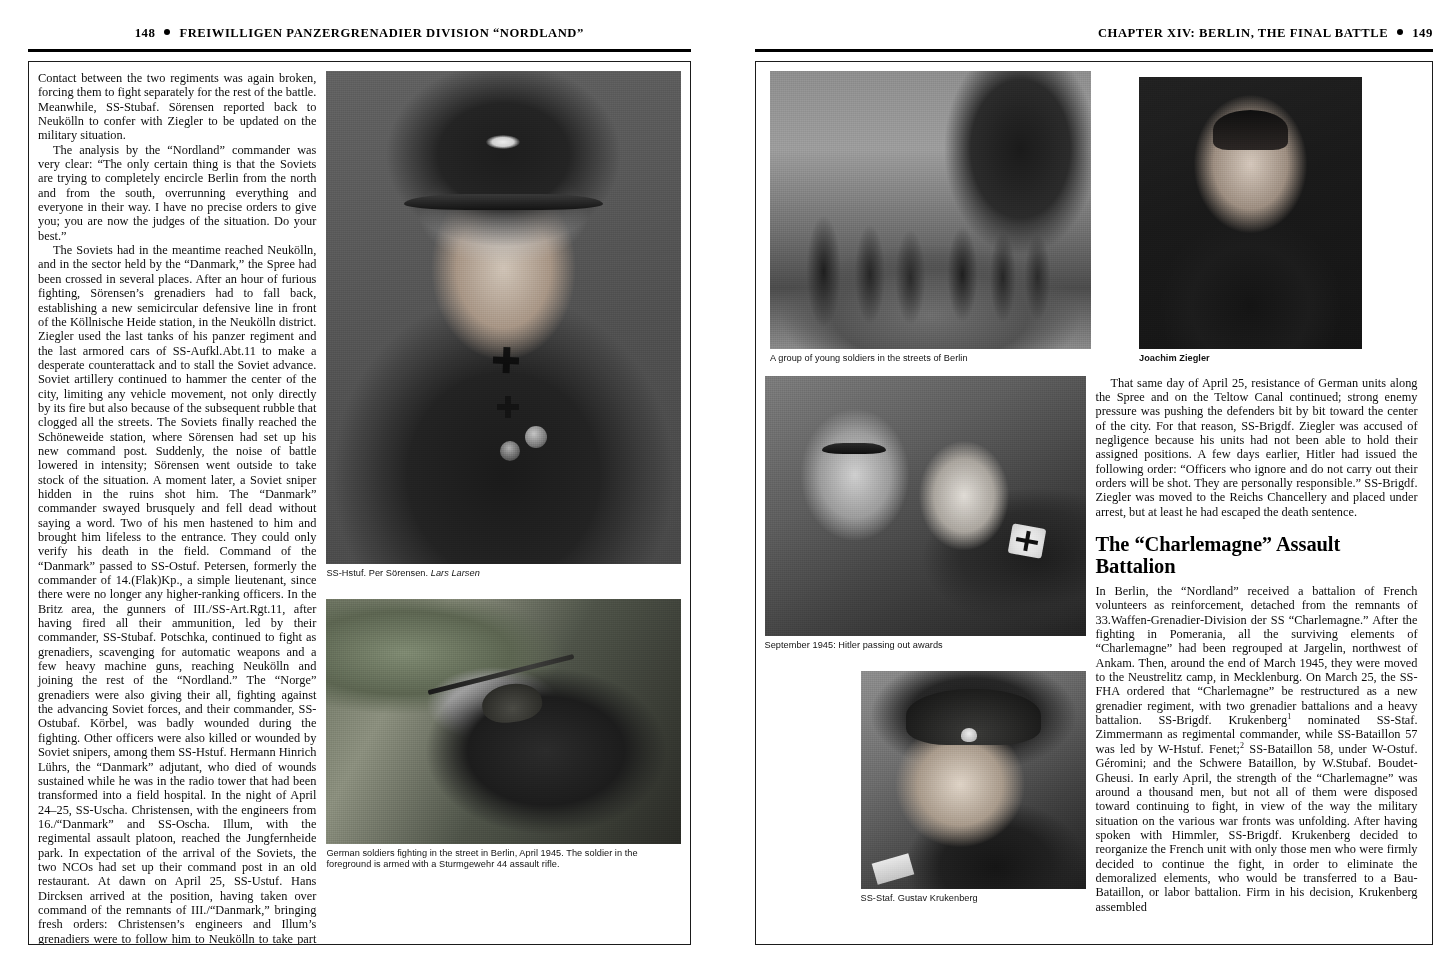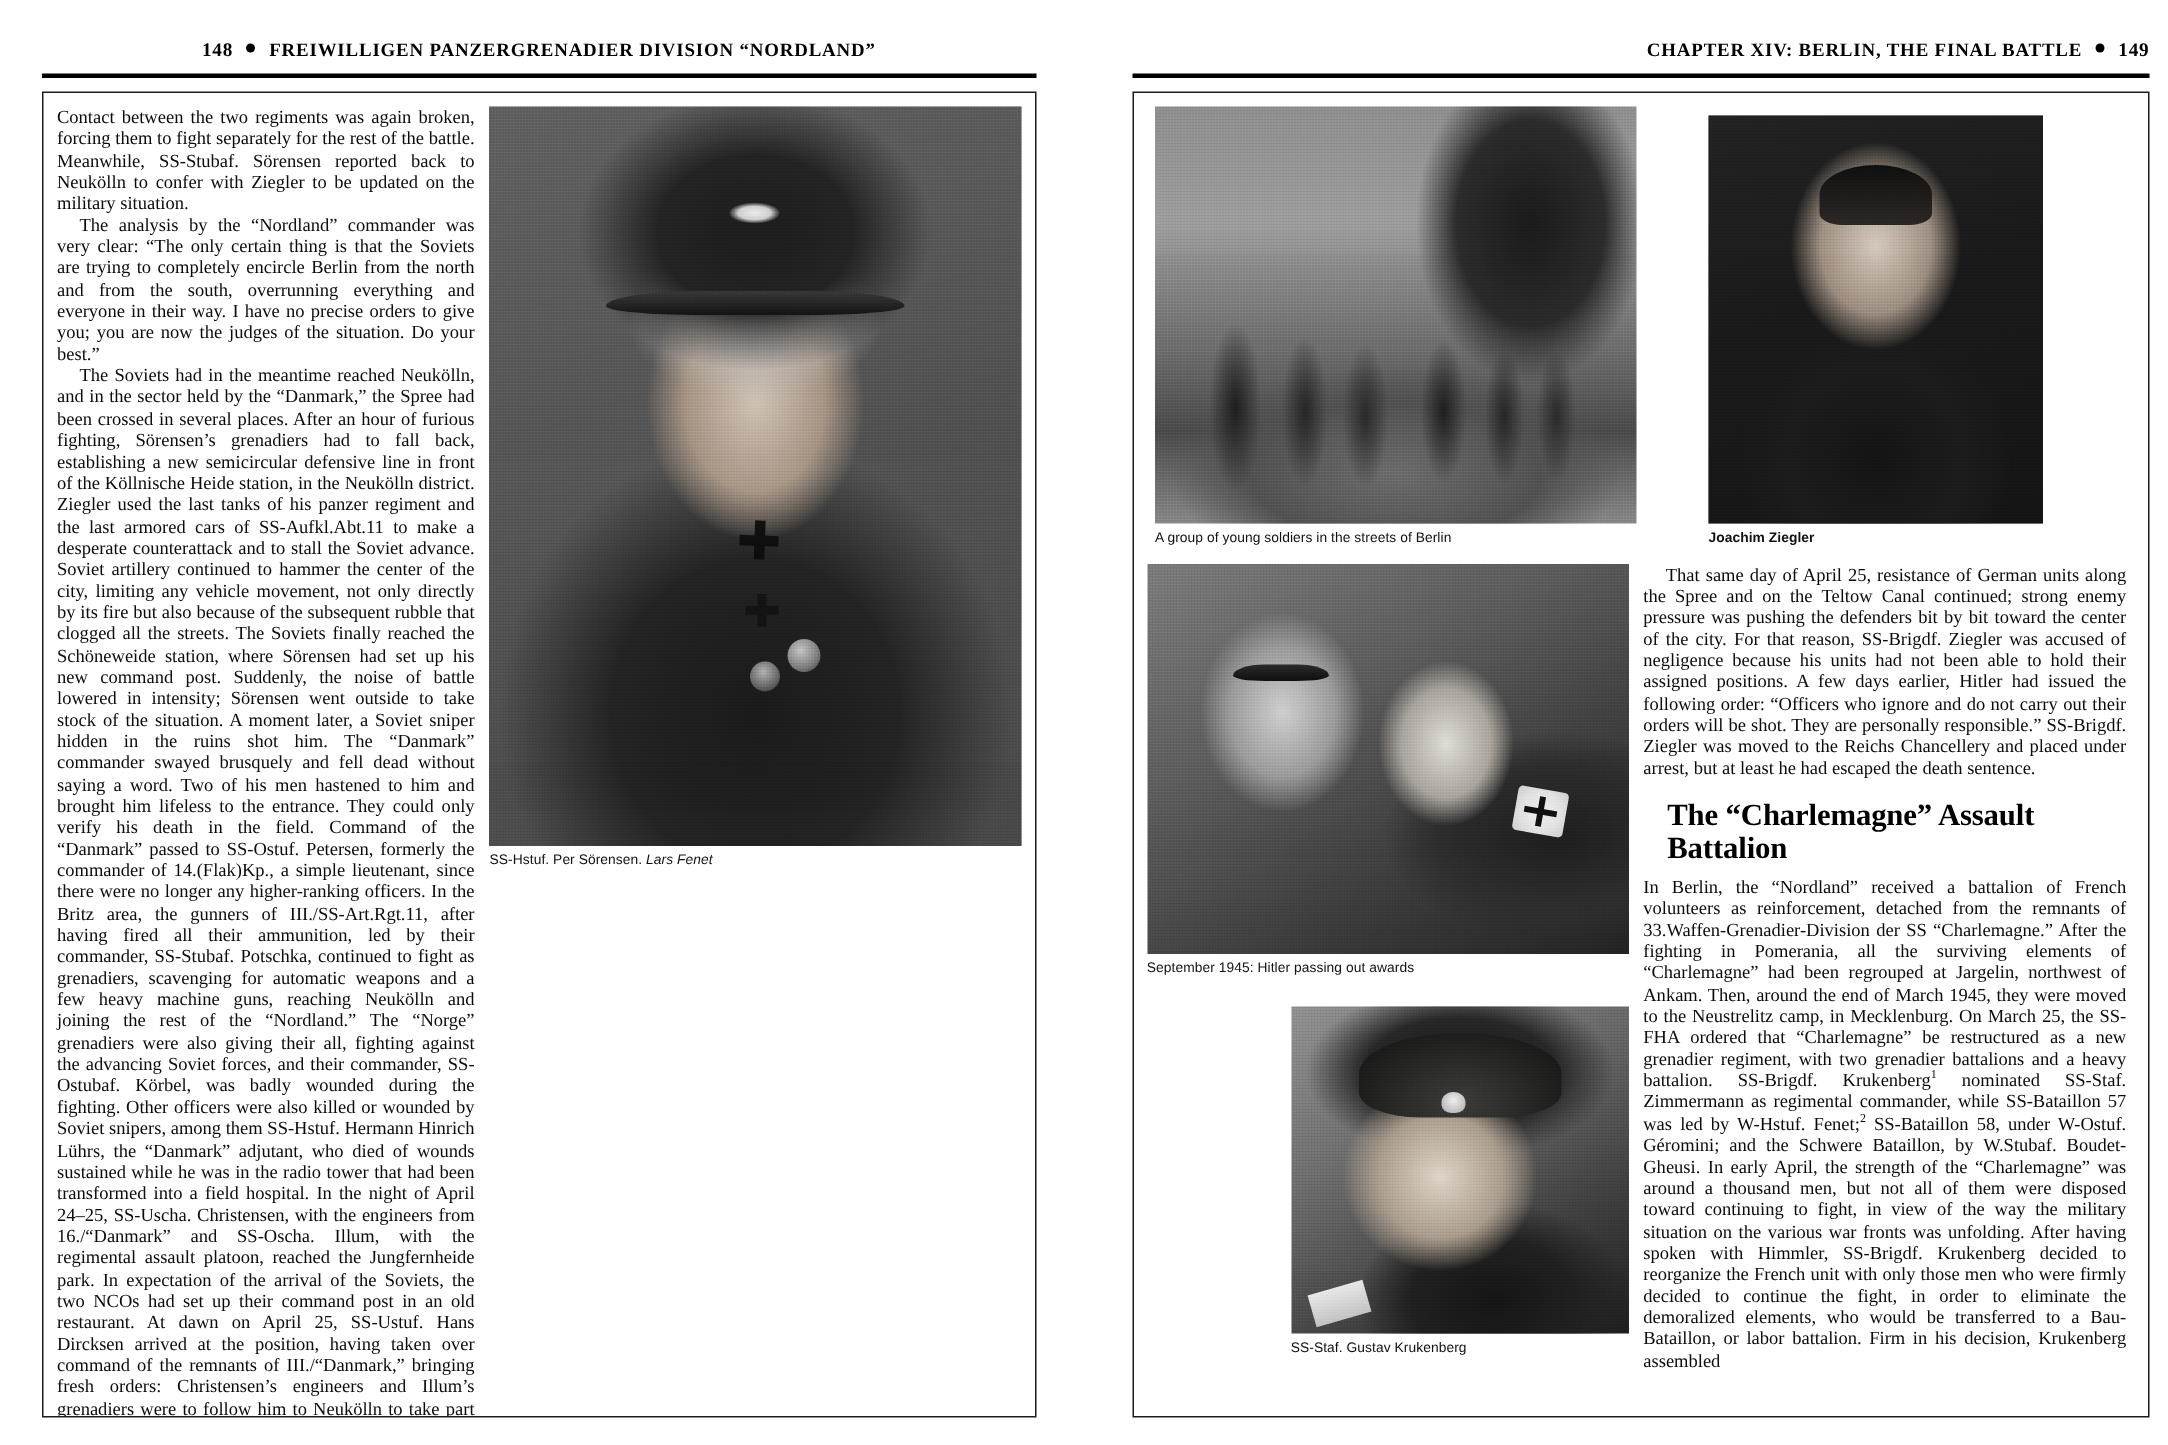--- a/index.html
+++ b/index.html
@@ -92,21 +92,21 @@
     text-align: justify;
     text-indent: 0;
     color: #0b0b0b;
     hyphens: auto;
     -webkit-hyphens: auto;
   }
   p.body + p.body { text-indent: 15px; }
   p.body.indent { text-indent: 15px; }
 
   h2.section {
-    margin: 14px 0 7px 16px;
+    margin: 14px 0 7px 0;
     font-family: "Liberation Serif", serif;
     font-weight: bold;
     font-size: 20.5px;
     line-height: 22px;
     color: #000;
     letter-spacing: -0.1px;
   }
   sup.fn { font-size: 8px; vertical-align: super; line-height: 0; }
 
   
@@ -378,24 +378,34 @@
               <div class="eagle"></div>
               <div class="visor"></div>
               <div class="cross"></div>
               <div class="cross2"></div>
               <div class="badge"></div>
               <div class="badge2"></div>
               <div class="grain"></div>
             </div>
             <figcaption>
               <span>SS-Hstuf. Per Sörensen.</span>
-              <span class="ital">Lars Fenet</span>
+              <span class="ital">Lars Larsen</span>
             </figcaption>
           </figure>
 
+          <figure style="margin-top:19px;">
+            <div class="photo ph-streetfight">
+              <div class="rifle"></div>
+              <div class="helmet"></div>
+              <div class="grain"></div>
+            </div>
+            <figcaption>
+              <span>German soldiers fighting in the street in Berlin, April 1945. The soldier in the foreground is armed with a Sturmgewehr 44 assault rifle.</span>
+            </figcaption>
+          </figure>
 
         </div>
       </div>
     </div>
   </div>
 
   <div class="page page-right">
 
     <div class="runhead right">
       <span class="title">CHAPTER XIV: BERLIN, THE FINAL BATTLE</span>

